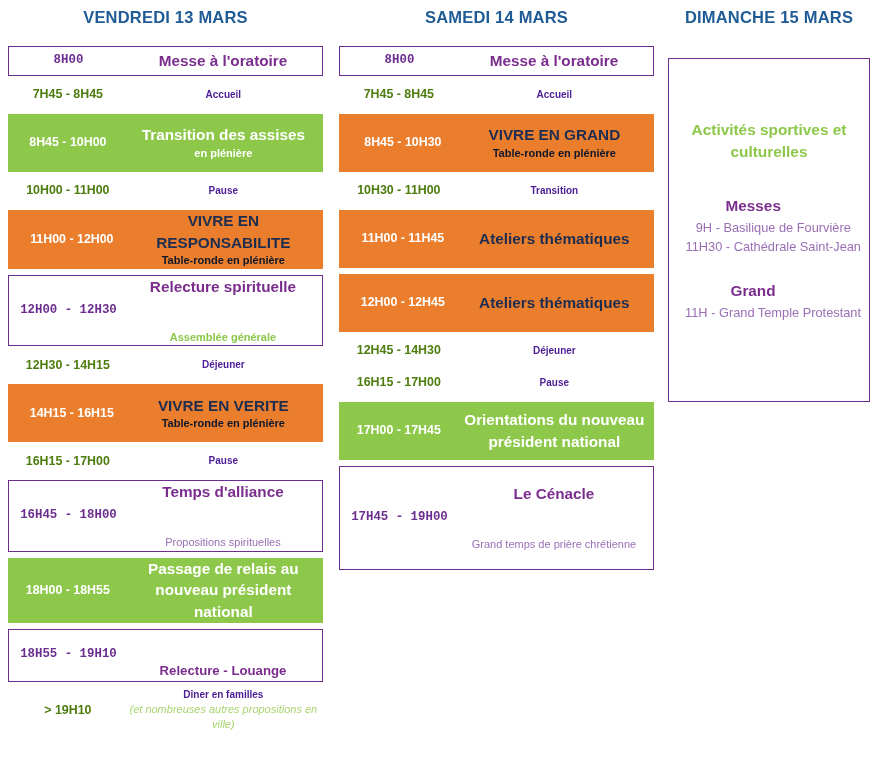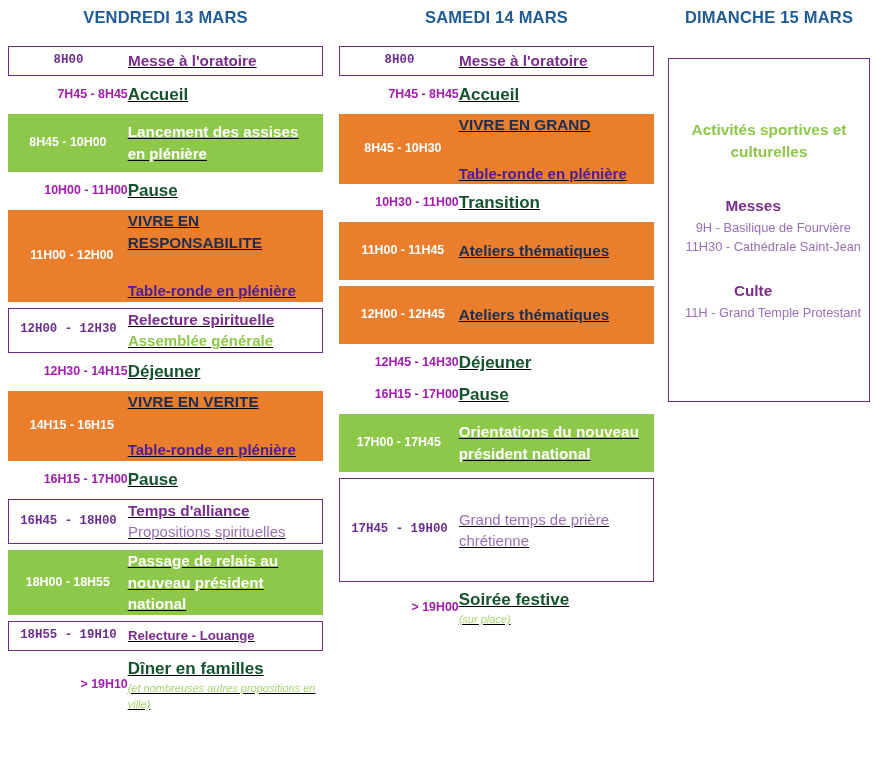--- a/index.html
+++ b/index.html
@@ -57,74 +57,73 @@
     flex: 0 0 38%;
     text-align: center;
     font-weight: bold;
     font-size: 12.4px;
     line-height: 1.25;
     white-space: nowrap;
   }
   .row .body {
     box-sizing: border-box;
     flex: 1 1 auto;
-    text-align: left;
+    text-align: center;
     padding-right: 4px;
-    text-decoration: underline;
   }
   .row .lbl {
     font-weight: bold;
     font-size: 15.3px;
     line-height: 1.42;
     display: block;
   }
   .row .sub {
-    font-size: 15px;
+    font-size: 11px;
     font-weight: bold;
     line-height: 1.42;
     display: block;
   }
 
   
   .row.plain {
     background: transparent;
     border: none;
     min-height: 26px;
   }
-  .row.plain .time { color: #a21caf; text-align: right; }
-  .row.plain .lbl  { color: #14532d; font-size: 17px; }
+  .row.plain .time { color: #4d7c0f; }
+  .row.plain .lbl  { color: #4c1d95; font-size: 10px; }
   .row.plain .sub  { color: #a9d46f; font-style: italic; font-weight: normal; font-size: 11px; }
 
   
   .row.green {
     background: #8dc84a;
     min-height: 58px;
   }
   .row.green .time { color: #ffffff; }
   .row.green .lbl  { color: #ffffff; }
   .row.green .sub  { color: #ffffff; }
 
   
   .row.orange {
     background: #ea7e2d;
     min-height: 58px;
   }
   .row.orange .time { color: #ffffff; padding-left: 8px; }
   .row.orange .lbl  { color: #1d2d50; }
-  .row.orange .sub  { color: #4c1d95; margin-top: 27px; }
+  .row.orange .sub  { color: #0f172a; }
 
   
   .row.outline {
     background: #ffffff;
     border: 1.6px solid #6b2e8f;
     min-height: 30px;
   }
   .row.outline .time { color: #6b2e8f; font-family: Liberation Mono, monospace; }
   .row.outline .lbl  { color: #7b2d8e; }
-  .row.outline .sub  { color: #9a6fb5; font-weight: normal; }
+  .row.outline .sub  { color: #9a6fb5; font-weight: normal; margin-top: 32px; }
   .row.outline .sub.green-sub { color: #8dc84a; font-weight: bold; }
 
   
   .h-thin   { min-height: 28px; }
   .h-small  { min-height: 34px; }
   .h-tall   { min-height: 66px; }
   .h-xtall  { min-height: 72px; }
   .h-xxtall { min-height: 80px; }
 
   
@@ -187,21 +186,21 @@
     <div class="row plain h-thin">
       <div class="time">7H45 - 8H45</div>
       <div class="body">
         <span class="lbl">Accueil</span>
       </div>
     </div>
 
     <div class="row green h-tall">
       <div class="time">8H45 - 10H00</div>
       <div class="body">
-        <span class="lbl">Lancement des assises</span>
+        <span class="lbl">Transition des assises</span>
         <span class="sub">en plénière</span>
       </div>
     </div>
 
     <div class="row plain h-thin">
       <div class="time">10H00 - 11H00</div>
       <div class="body">
         <span class="lbl">Pause</span>
       </div>
     </div>
@@ -339,45 +338,39 @@
     <div class="row green h-tall">
       <div class="time">17H00 - 17H45</div>
       <div class="body">
         <span class="lbl">Orientations du nouveau président national</span>
       </div>
     </div>
 
     <div class="row outline" style="min-height:104px;">
       <div class="time">17H45 - 19H00</div>
       <div class="body">
+        <span class="lbl">Le Cénacle</span>
         <span class="sub">Grand temps de prière chrétienne</span>
       </div>
     </div>
 
-    <div class="row plain h-tall">
-      <div class="time">&gt; 19H00</div>
-      <div class="body">
-        <span class="lbl">Soirée festive</span>
-        <span class="sub">(sur place)</span>
-      </div>
-    </div>
   </div>
 
   <div class="col col-sun">
     <div class="day-title">DIMANCHE 15 MARS</div>
 
     <div class="sun-panel">
       <div class="sun-activities">Activités sportives et culturelles</div>
 
       <div class="sun-block">
         <span class="sun-head">Messes</span>
         <span class="sun-line">9H - Basilique de Fourvière</span>
         <span class="sun-line">11H30 - Cathédrale Saint-Jean</span>
       </div>
 
       <div class="sun-block second">
-        <span class="sun-head">Culte</span>
+        <span class="sun-head">Grand</span>
         <span class="sun-line">11H - Grand Temple Protestant</span>
       </div>
     </div>
   </div>
 
 </div>
 
 </body></html>

